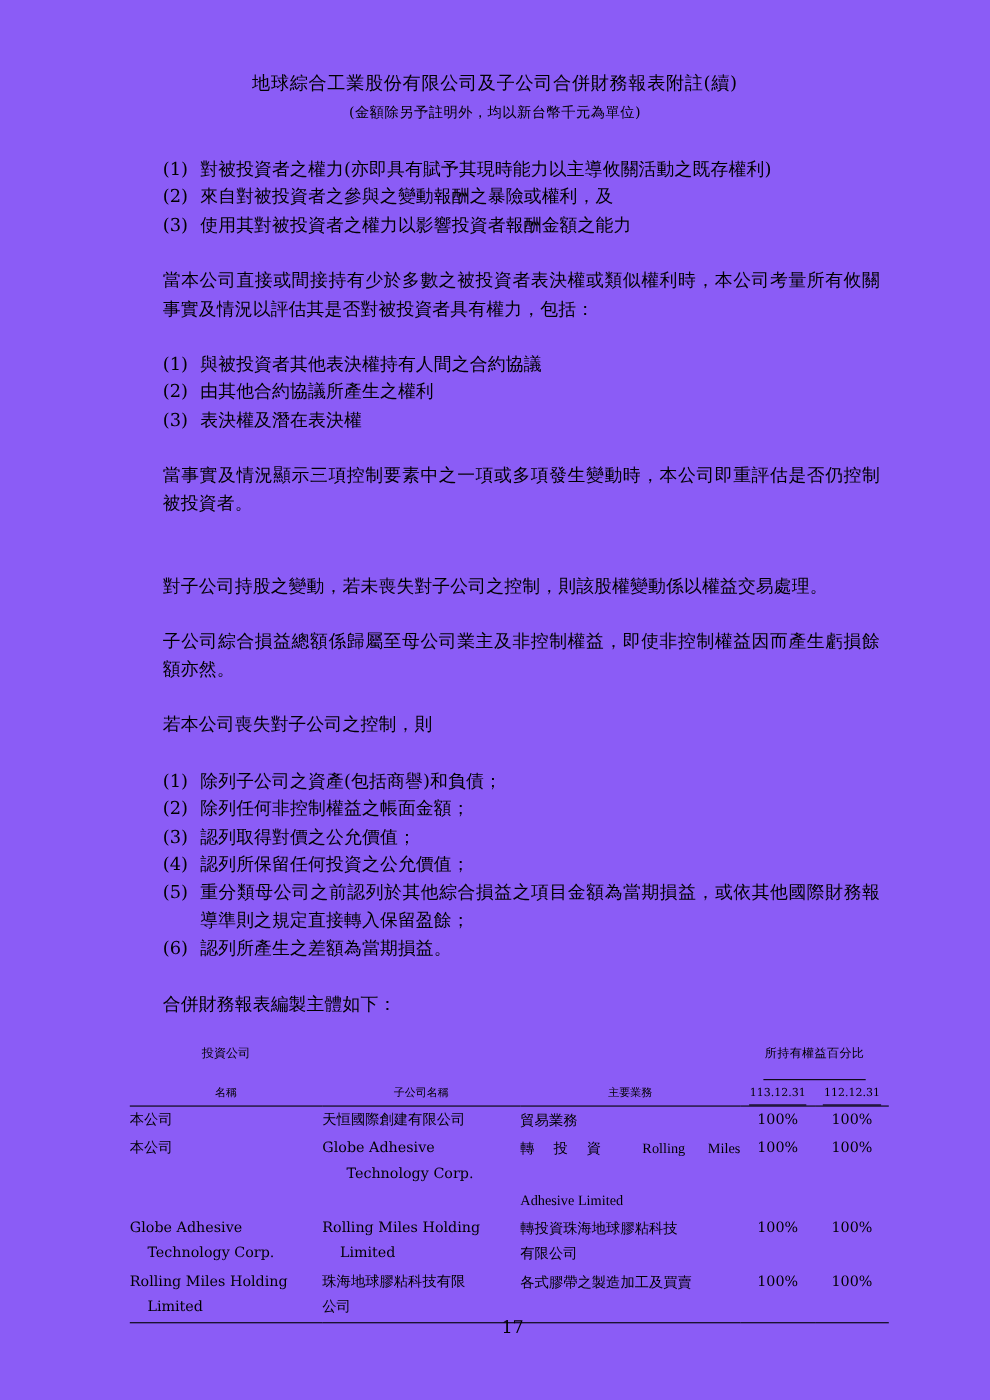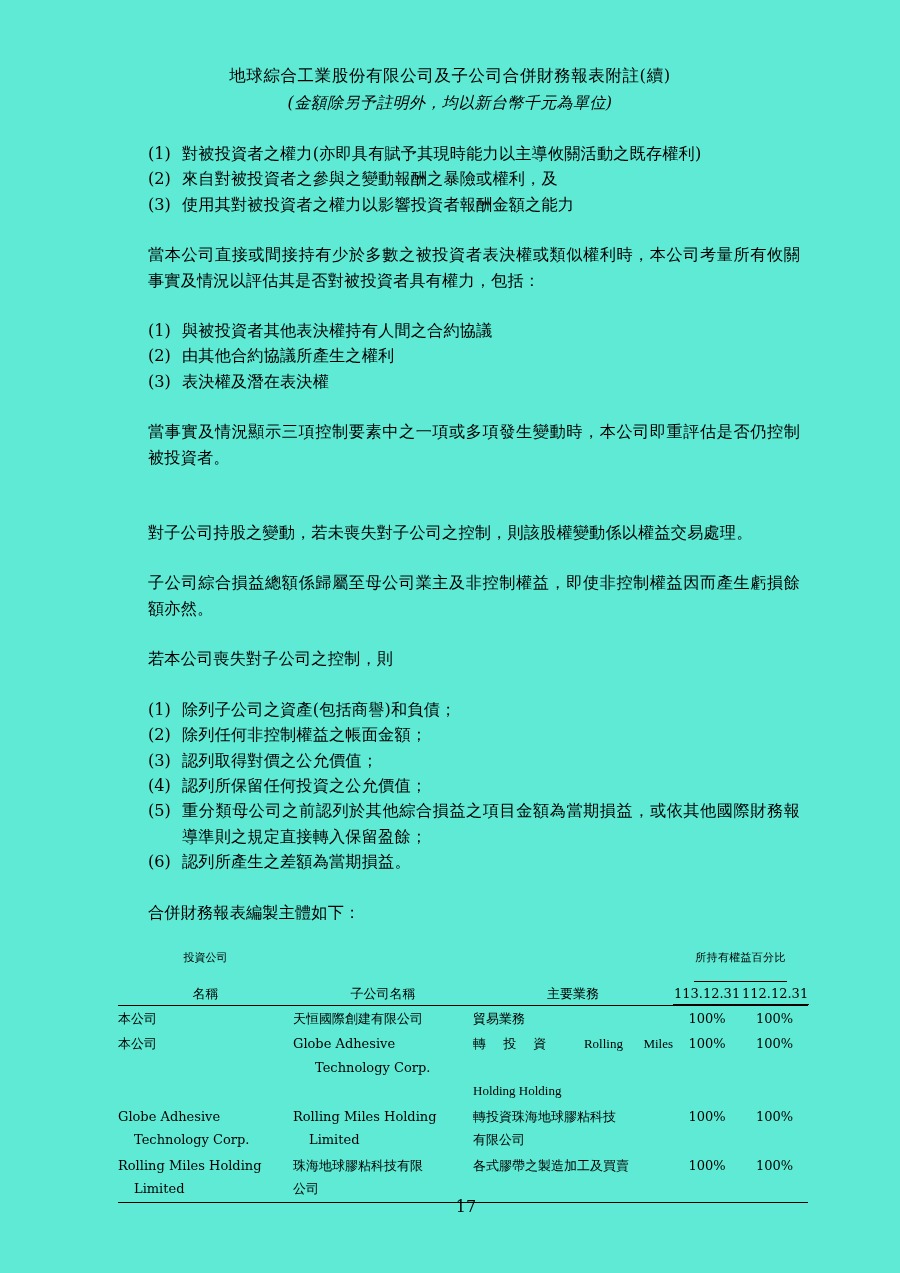--- a/index.html
+++ b/index.html
@@ -9,21 +9,21 @@
     background: #ffffff;
   }
   body {
     font-family: "DejaVu Serif", "Liberation Serif", serif;
     color: #000000;
   }
   .page {
     position: relative;
     width: 900px;
     height: 1273px;
-    background: #5eead4;
+    background: #8b5cf6;
     overflow: hidden;
     box-sizing: border-box;
   }
   .content {
     position: absolute;
     left: 0;
     top: 0;
     width: 900px;
   }
 
@@ -32,23 +32,22 @@
     margin-top: 62px;
     text-align: center;
   }
   .title-line {
     font-size: 16.5px;
     line-height: 27px;
     letter-spacing: 0.6px;
     white-space: nowrap;
   }
   .title-line.sub {
-    font-size: 16px;
+    font-size: 13px;
     letter-spacing: 0.4px;
-    font-style: italic;
   }
 
   
   .body-col {
     margin-left: 148px;
     width: 652px;
   }
   .para {
     font-size: 16.2px;
     line-height: 25.4px;
@@ -104,21 +103,21 @@
   }
   
   .hdr-top td {
     height: 22px;
     line-height: 22px;
     font-size: 11px;
   }
   .hdr-bot td {
     height: 23px;
     line-height: 23px;
-    font-size: 13px;
+    font-size: 10px;
   }
   .th-center { text-align: center; }
   .th-invcol {
     text-align: center;
     padding-left: 0;
   }
   .pct-group {
     text-align: center;
     letter-spacing: 0.3px;
   }
@@ -363,21 +362,21 @@
             </td>
             <td>
               <span class="cell-lines">
                 <span class="l1">Globe Adhesive</span>
                 <span class="l2">Technology Corp.</span>
               </span>
             </td>
             <td>
               <span class="biz-just">
                 <span class="bl spread">轉投資 Rolling Miles</span>
-                <span class="bl">Holding Holding</span>
+                <span class="bl">Adhesive Limited</span>
               </span>
             </td>
             <td class="pct-val v-mid">100%</td>
             <td class="pct-val v-mid">100%</td>
           </tr>
 
           <tr class="drow">
             <td>
               <span class="cell-lines">
                 <span class="l1">Globe Adhesive</span>

